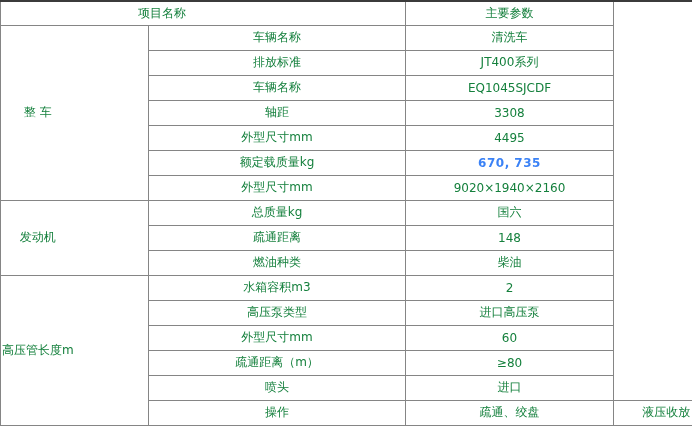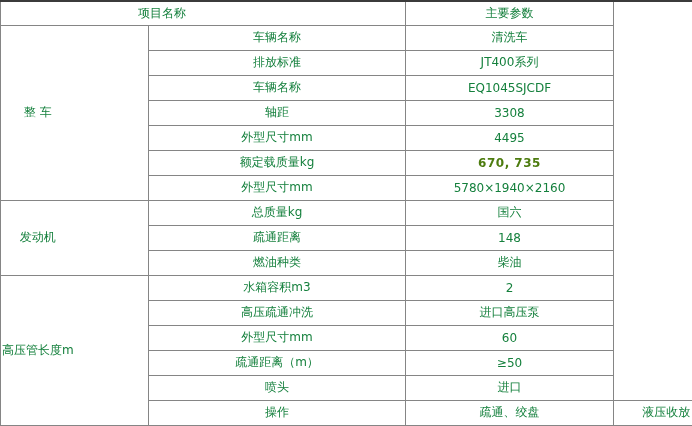--- a/index.html
+++ b/index.html
@@ -40,21 +40,21 @@
   }
   tr.header-row td { height: 24px; border-top: none; }
   td.project-header { text-align: center; padding-right: 82px; }
   td.col4 { border-right: none; }
   td.group-cell { vertical-align: middle; }
   .group-inner {
     display: block;
     width: 50%;
     text-align: center;
   }
-  td.bold-value { font-weight: bold; letter-spacing: 0.5px; color: #4d7c0f; }
+  td.bold-value { font-weight: bold; letter-spacing: 0.5px; color: #3b82f6; }
 </style>
 </head>
 <body>
 
 <div class="table-wrap">
   <table class="spec-table">
     <colgroup>
       <col class="c1">
         <col class="c2">
         <col class="c3">
@@ -90,21 +90,21 @@
     <tr>
       <td>外型尺寸mm</td>
       <td>4495</td>
     </tr>
     <tr>
       <td>额定载质量kg</td>
       <td class="bold-value">670, 735</td>
     </tr>
     <tr>
       <td>外型尺寸mm</td>
-      <td>5780×1940×2160</td>
+      <td>9020×1940×2160</td>
     </tr>
 
     <tr>
       <td rowspan="3" class="group-cell">
         <span class="group-inner">发动机</span>
       </td>
       <td>总质量kg</td>
       <td>国六</td>
     </tr>
     <tr>
@@ -117,30 +117,30 @@
     </tr>
 
     <tr>
       <td rowspan="6" class="group-cell">
         <span class="group-inner">高压管长度m</span>
       </td>
       <td>水箱容积m3</td>
       <td>2</td>
     </tr>
     <tr>
-      <td>高压疏通冲洗</td>
+      <td>高压泵类型</td>
       <td>进口高压泵</td>
     </tr>
     <tr>
       <td>外型尺寸mm</td>
       <td>60</td>
     </tr>
     <tr>
       <td>疏通距离（m）</td>
-      <td>≥50</td>
+      <td>≥80</td>
     </tr>
     <tr>
       <td>喷头</td>
       <td>进口</td>
     </tr>
     <tr>
       <td>操作</td>
       <td>疏通、绞盘</td>
       <td class="col4">液压收放</td>
     </tr>

